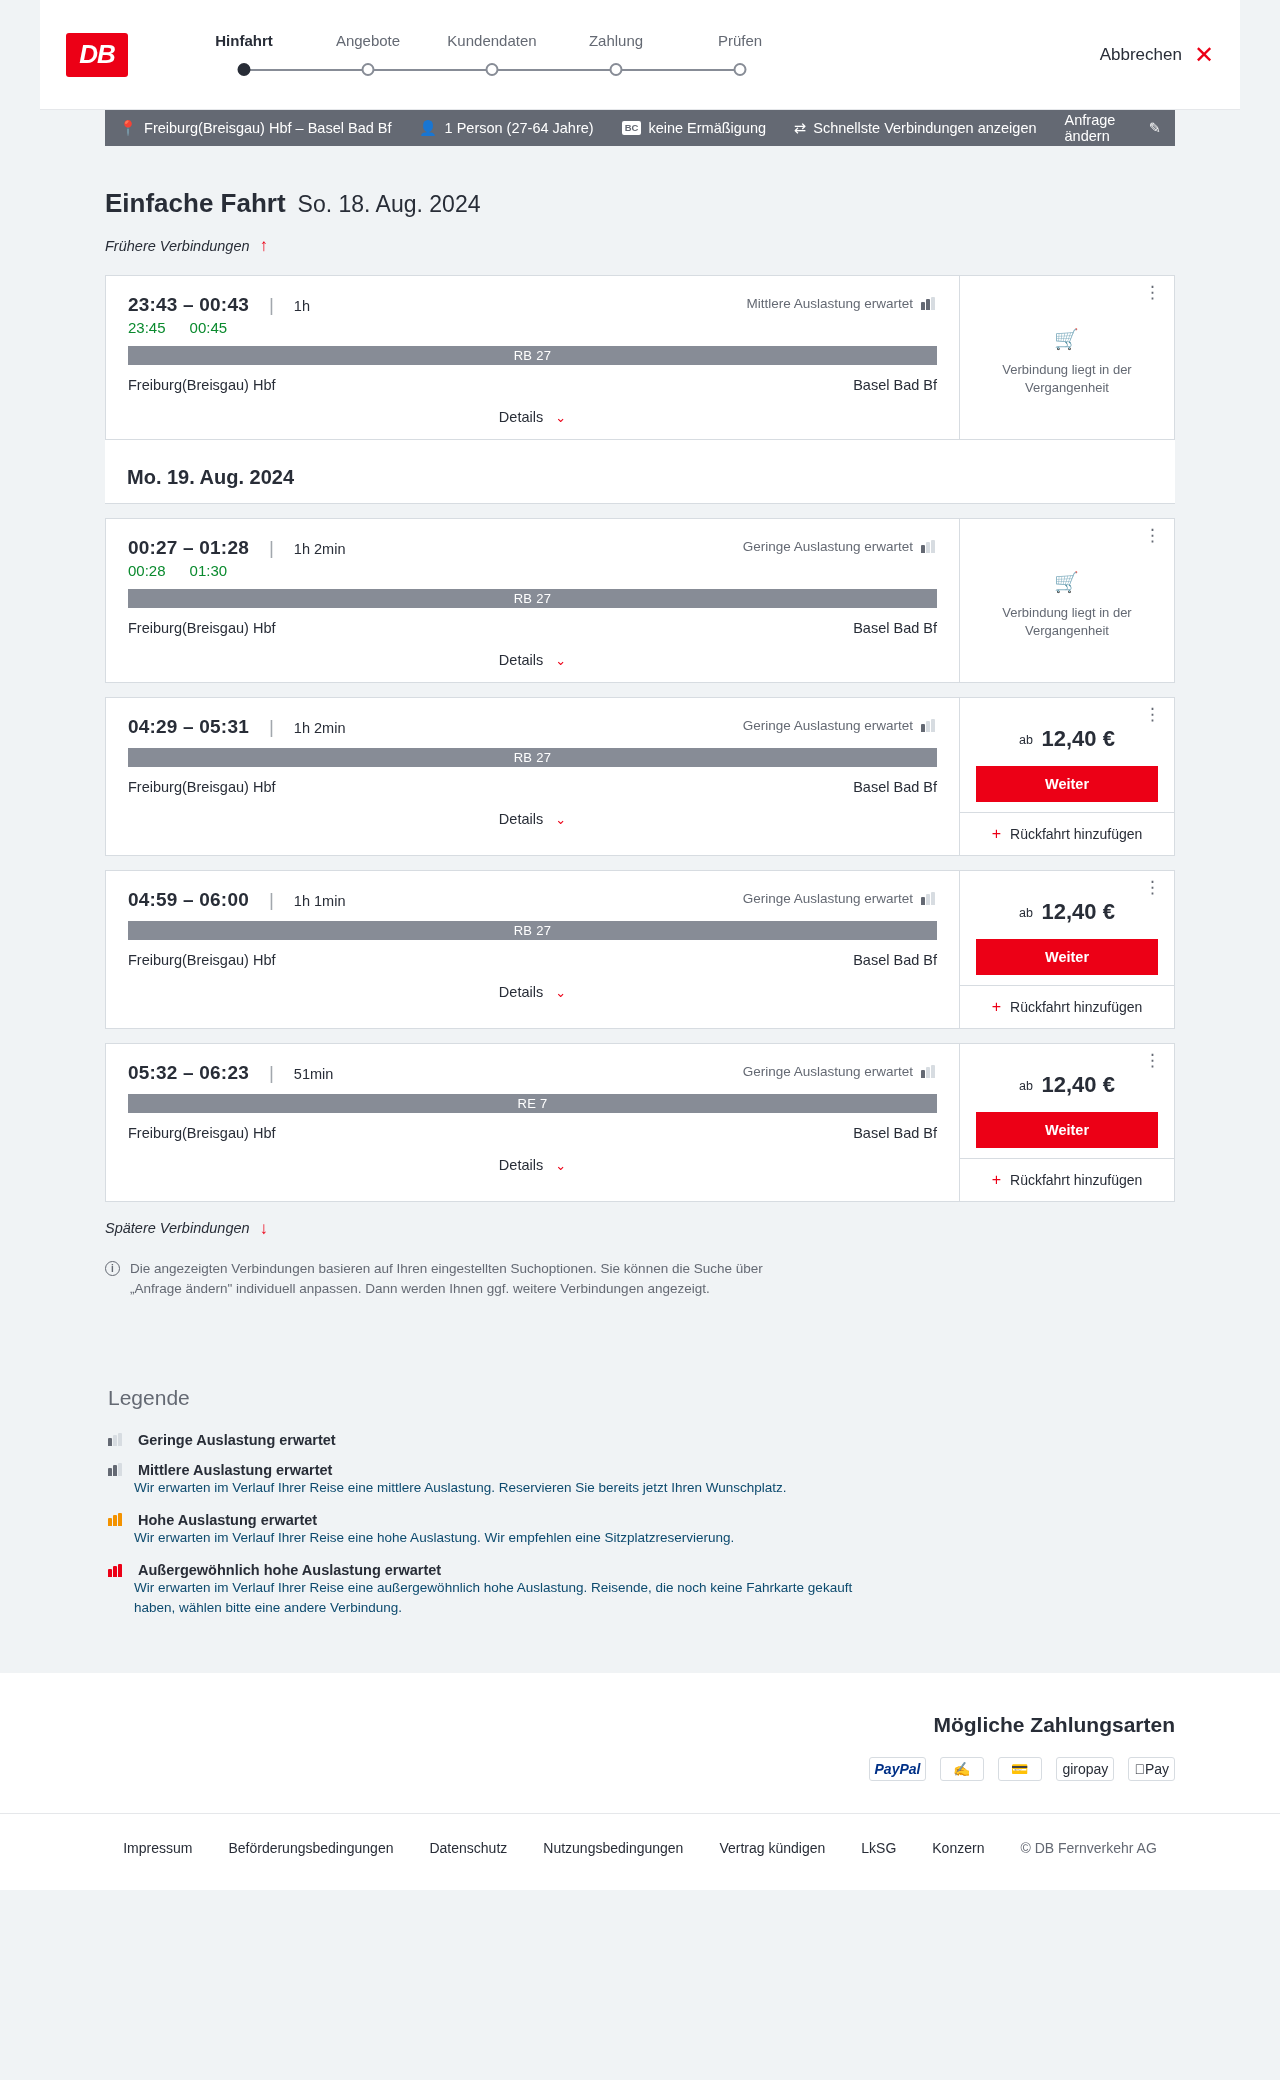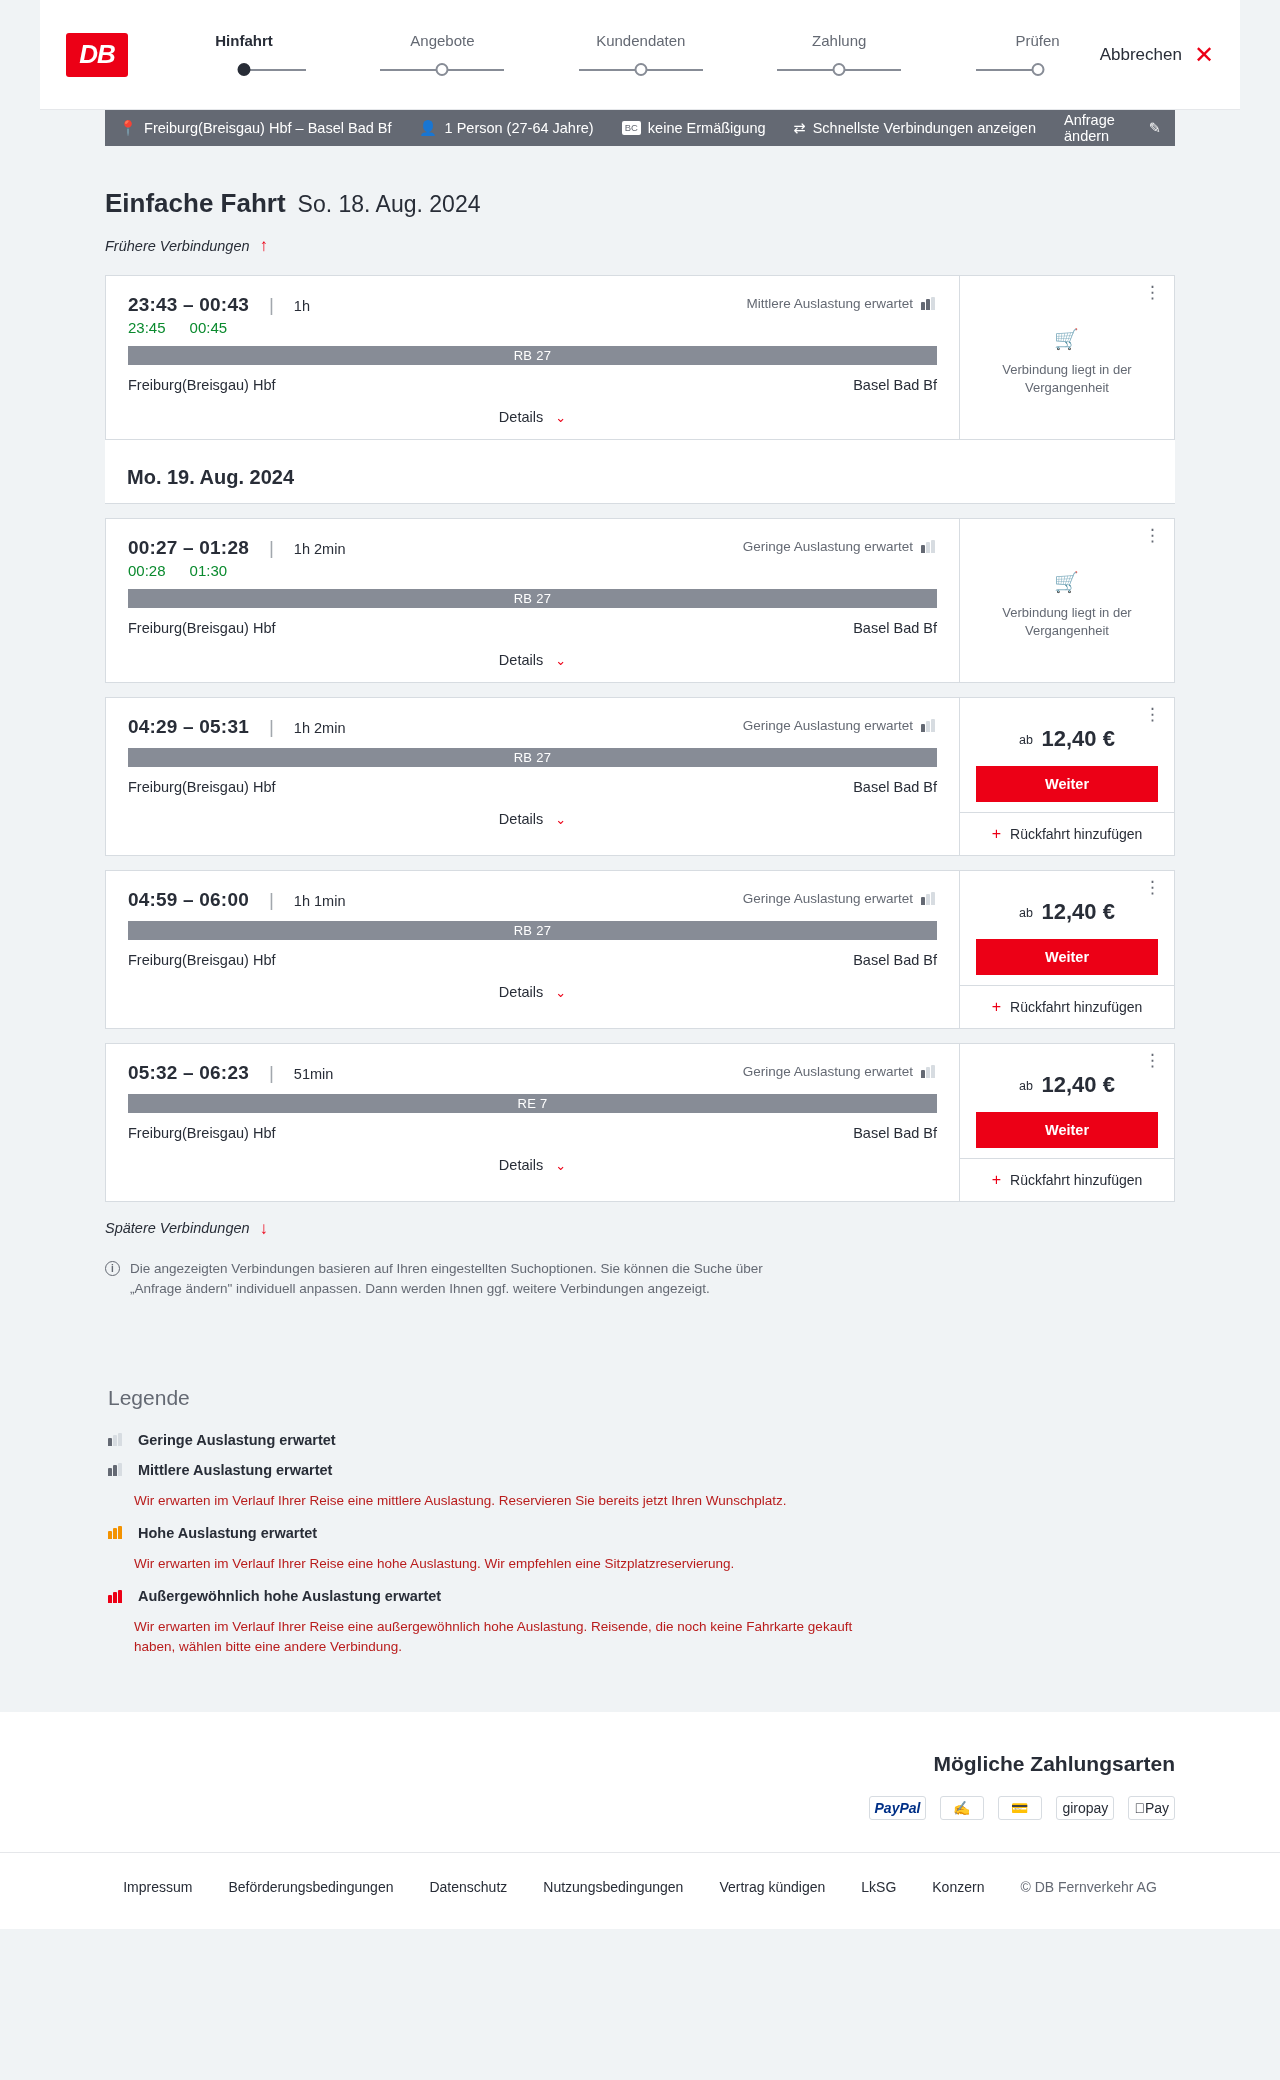--- a/index.html
+++ b/index.html
@@ -27,21 +27,21 @@
     background: #ec0016;
     color: #fff;
     border-radius: 3px;
     display: flex; align-items: center; justify-content: center;
     font-weight: bold;
     font-size: 26px;
     letter-spacing: -1px;
     font-style: italic;
     margin-right: 24px;
   }
-  .stepper { display: flex; align-items: flex-start; position: relative; flex: 1; padding-left: 30px; justify-content: space-between; }
+  .stepper { display: flex; align-items: flex-start; position: relative; flex: 1; padding-left: 30px; }
   .step { width: 124px; text-align: center; position: relative; }
   .step .label { font-size: 15px; color: #646973; white-space: nowrap; }
   .step.active .label { color: #282d37; font-weight: bold; }
   .step .dotline { margin-top: 14px; height: 14px; position: relative; }
   .step .dotline:before {
     content: ""; position: absolute; left: 0; right: 0; top: 6px;
     height: 2px; background: #878c96;
   }
   .step:first-child .dotline:before { left: 50%; }
   .step:last-child .dotline:before { right: 50%; }
@@ -65,21 +65,21 @@
     color: #fff;
     height: 36px;
     display: flex; align-items: center;
     font-size: 14.5px;
     padding: 0 14px;
   }
   .querybar .qitem { display: flex; align-items: center; gap: 7px; margin-right: 28px; white-space: nowrap; }
   .querybar .spacer { flex: 1; }
   .querybar .qchange { display: flex; align-items: center; gap: 9px; cursor: pointer; }
   .badge-bc {
-    background: #fff; color: #646973; font-size: 9.5px; font-weight: normal;
+    background: #fff; color: #646973; font-size: 9.5px; font-weight: bold;
     border-radius: 2px; padding: 1px 3px; line-height: 1.2;
   }
 
   
   .main { width: 1070px; margin: 0 auto; padding-top: 42px; }
   .page-title { font-size: 26px; font-weight: bold; display: flex; align-items: baseline; gap: 12px; }
   .page-title .date { font-weight: normal; font-size: 23px; }
   .earlier, .later {
     font-size: 14.5px; color: #282d37; margin-top: 18px;
     display: inline-flex; align-items: center; gap: 10px; cursor: pointer; font-style: italic;
@@ -165,21 +165,21 @@
     font-size: 10px; text-align: center; line-height: 13px; flex: none; margin-top: 2px;
     font-weight: bold;
   }
 
   
   .legend-wrap { background: #f0f3f5; margin-top: 46px; padding: 40px 0 40px 0; }
   .legend { width: 1070px; margin: 0 auto; padding-left: 3px; }
   .legend h2 { font-size: 21px; font-weight: normal; color: #646973; margin-bottom: 22px; }
   .legend-item { margin-bottom: 14px; }
   .legend-head { display: flex; align-items: center; gap: 14px; font-size: 14.5px; font-weight: bold; }
-  .legend-desc { font-size: 13.5px; color: #b91c1c; margin-top: 13px; margin-left: 26px; line-height: 1.5; max-width: 760px; }
+  .legend-desc { font-size: 13.5px; color: #0c4a6e; margin-top: 0; margin-left: 26px; line-height: 1.5; max-width: 760px; }
   .occ { display: inline-flex; align-items: flex-end; gap: 1px; height: 13px; width: 16px; }
   .occ i { display: block; width: 4px; background: #d7dce1; border-radius: 1px 1px 0 0; }
   .occ i:nth-child(1) { height: 8px; }
   .occ i:nth-child(2) { height: 11px; }
   .occ i:nth-child(3) { height: 13px; }
   .occ.l1 i:nth-child(1) { background: #646973; }
   .occ.l2 i:nth-child(1), .occ.l2 i:nth-child(2) { background: #646973; }
   .occ.l3 i { background: #f39200; }
   .occ.l4 i { background: #ec0016; }
 

